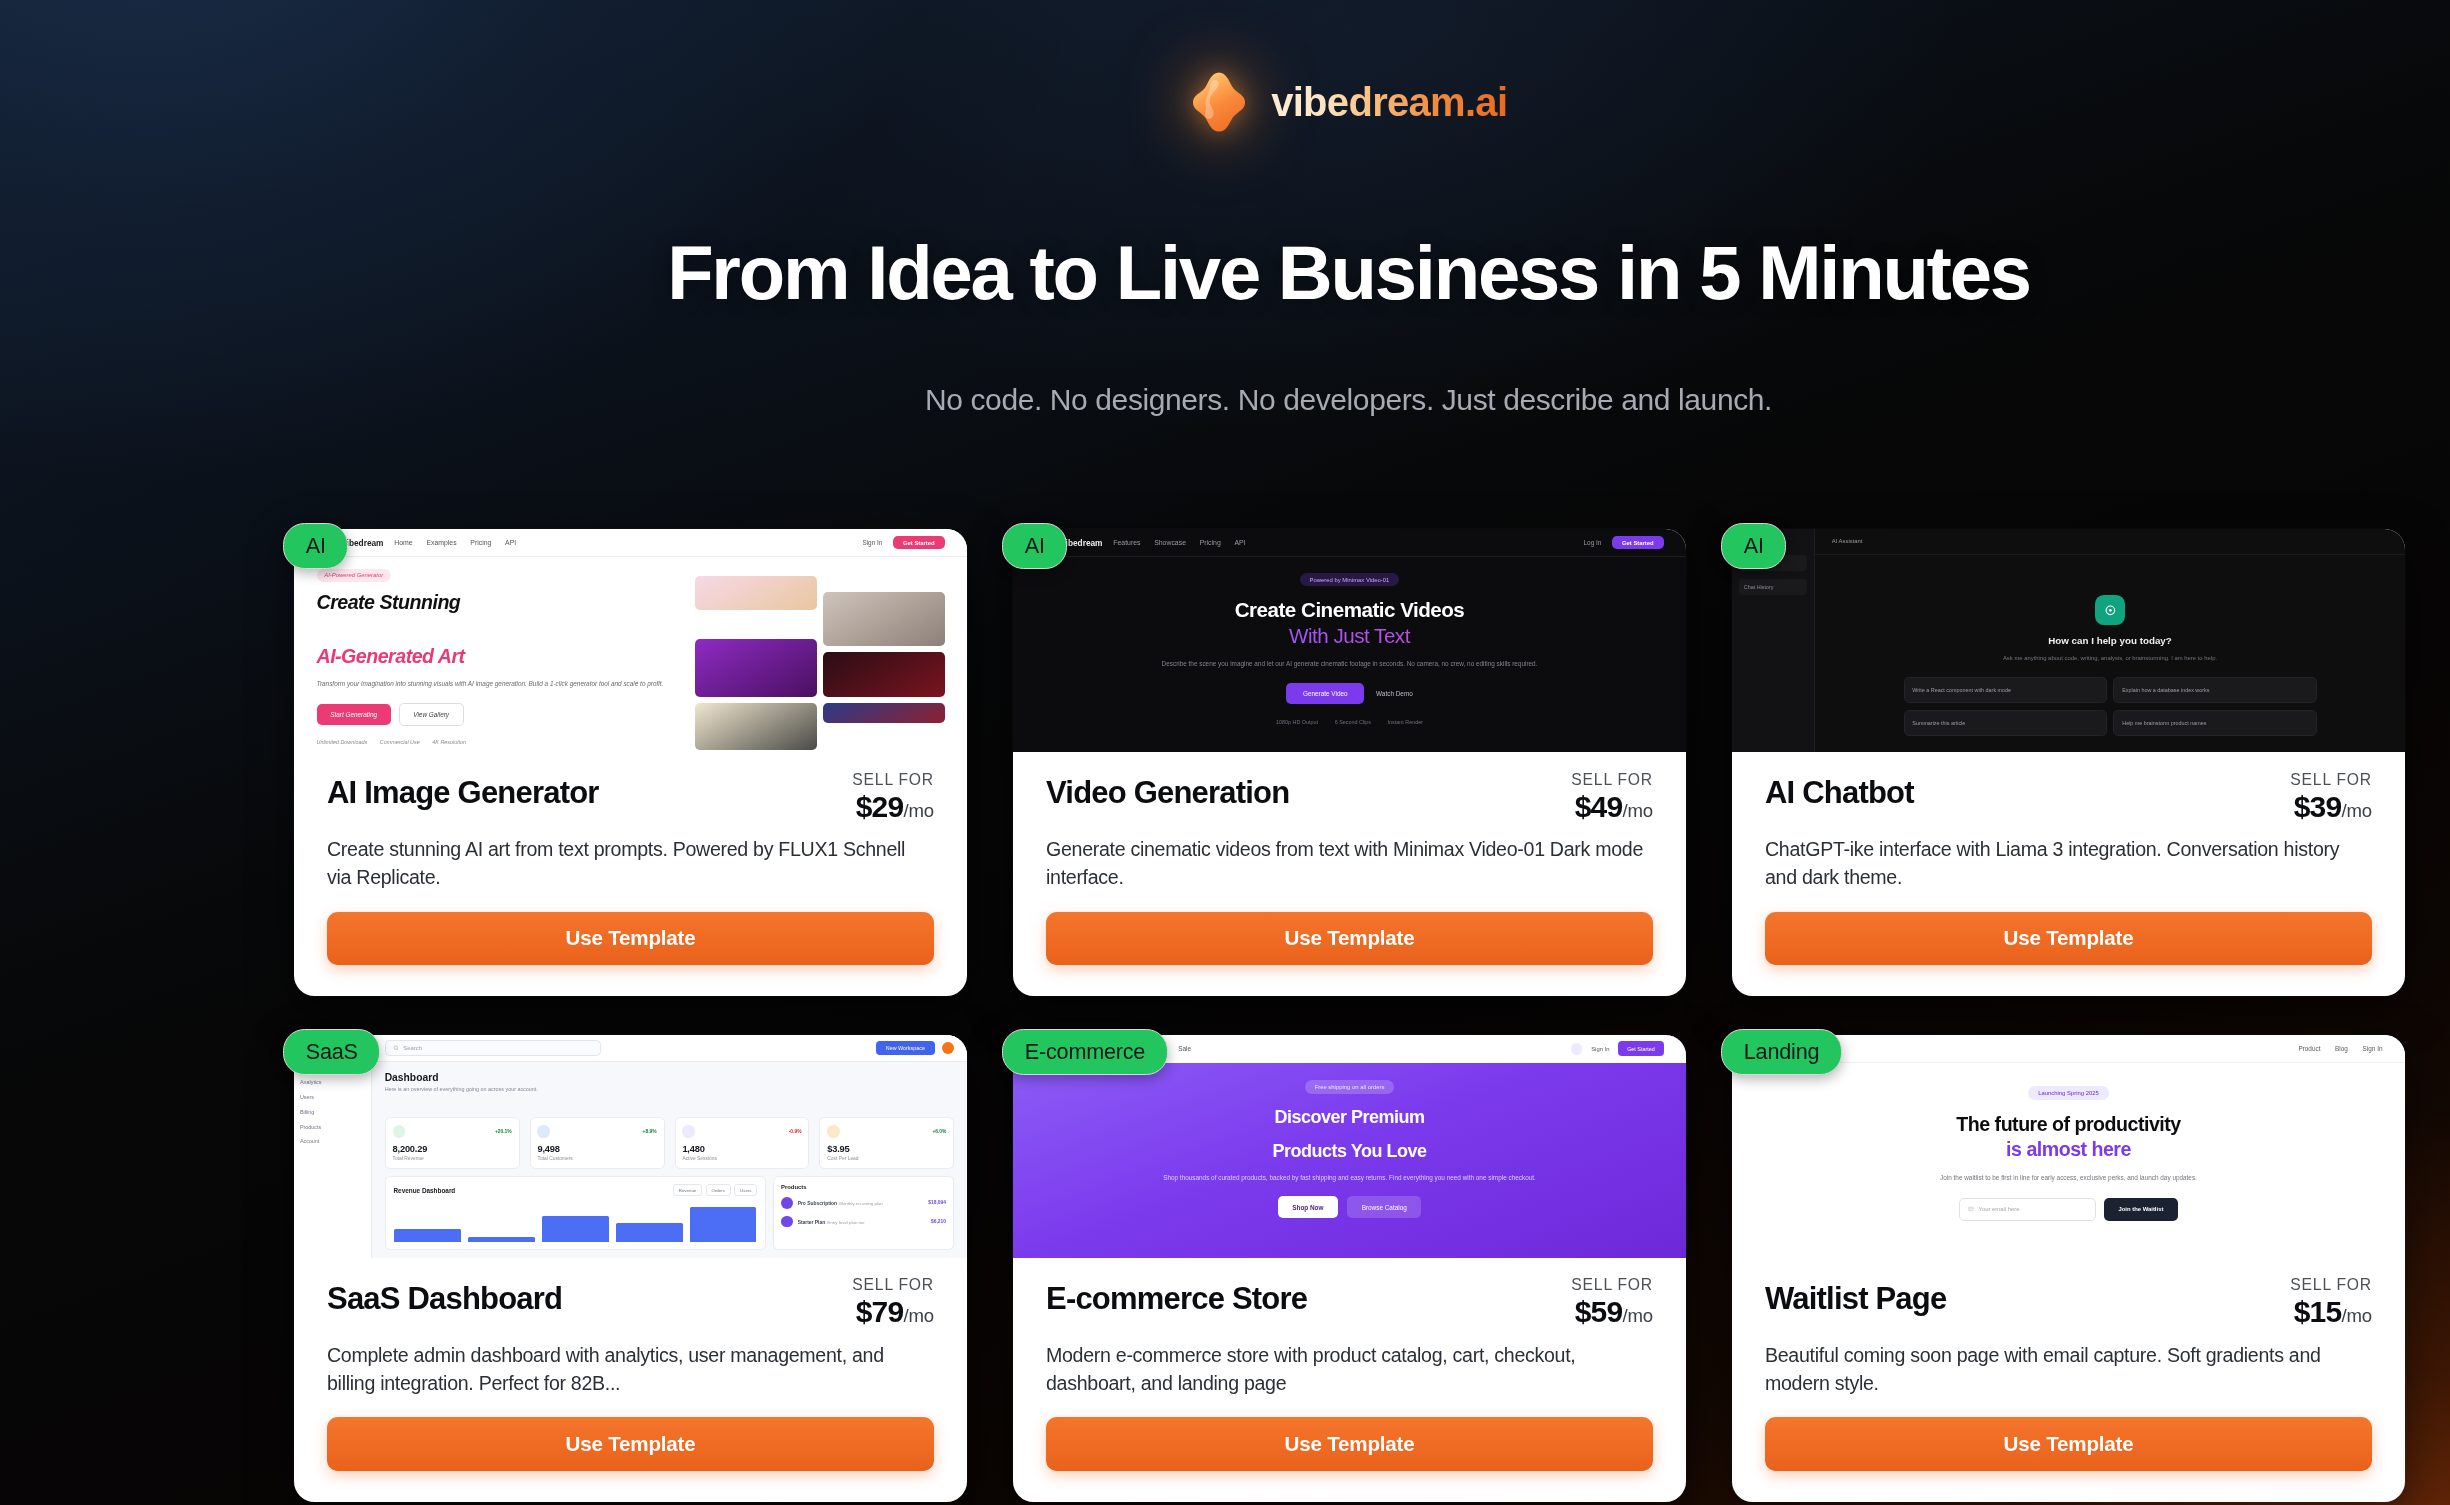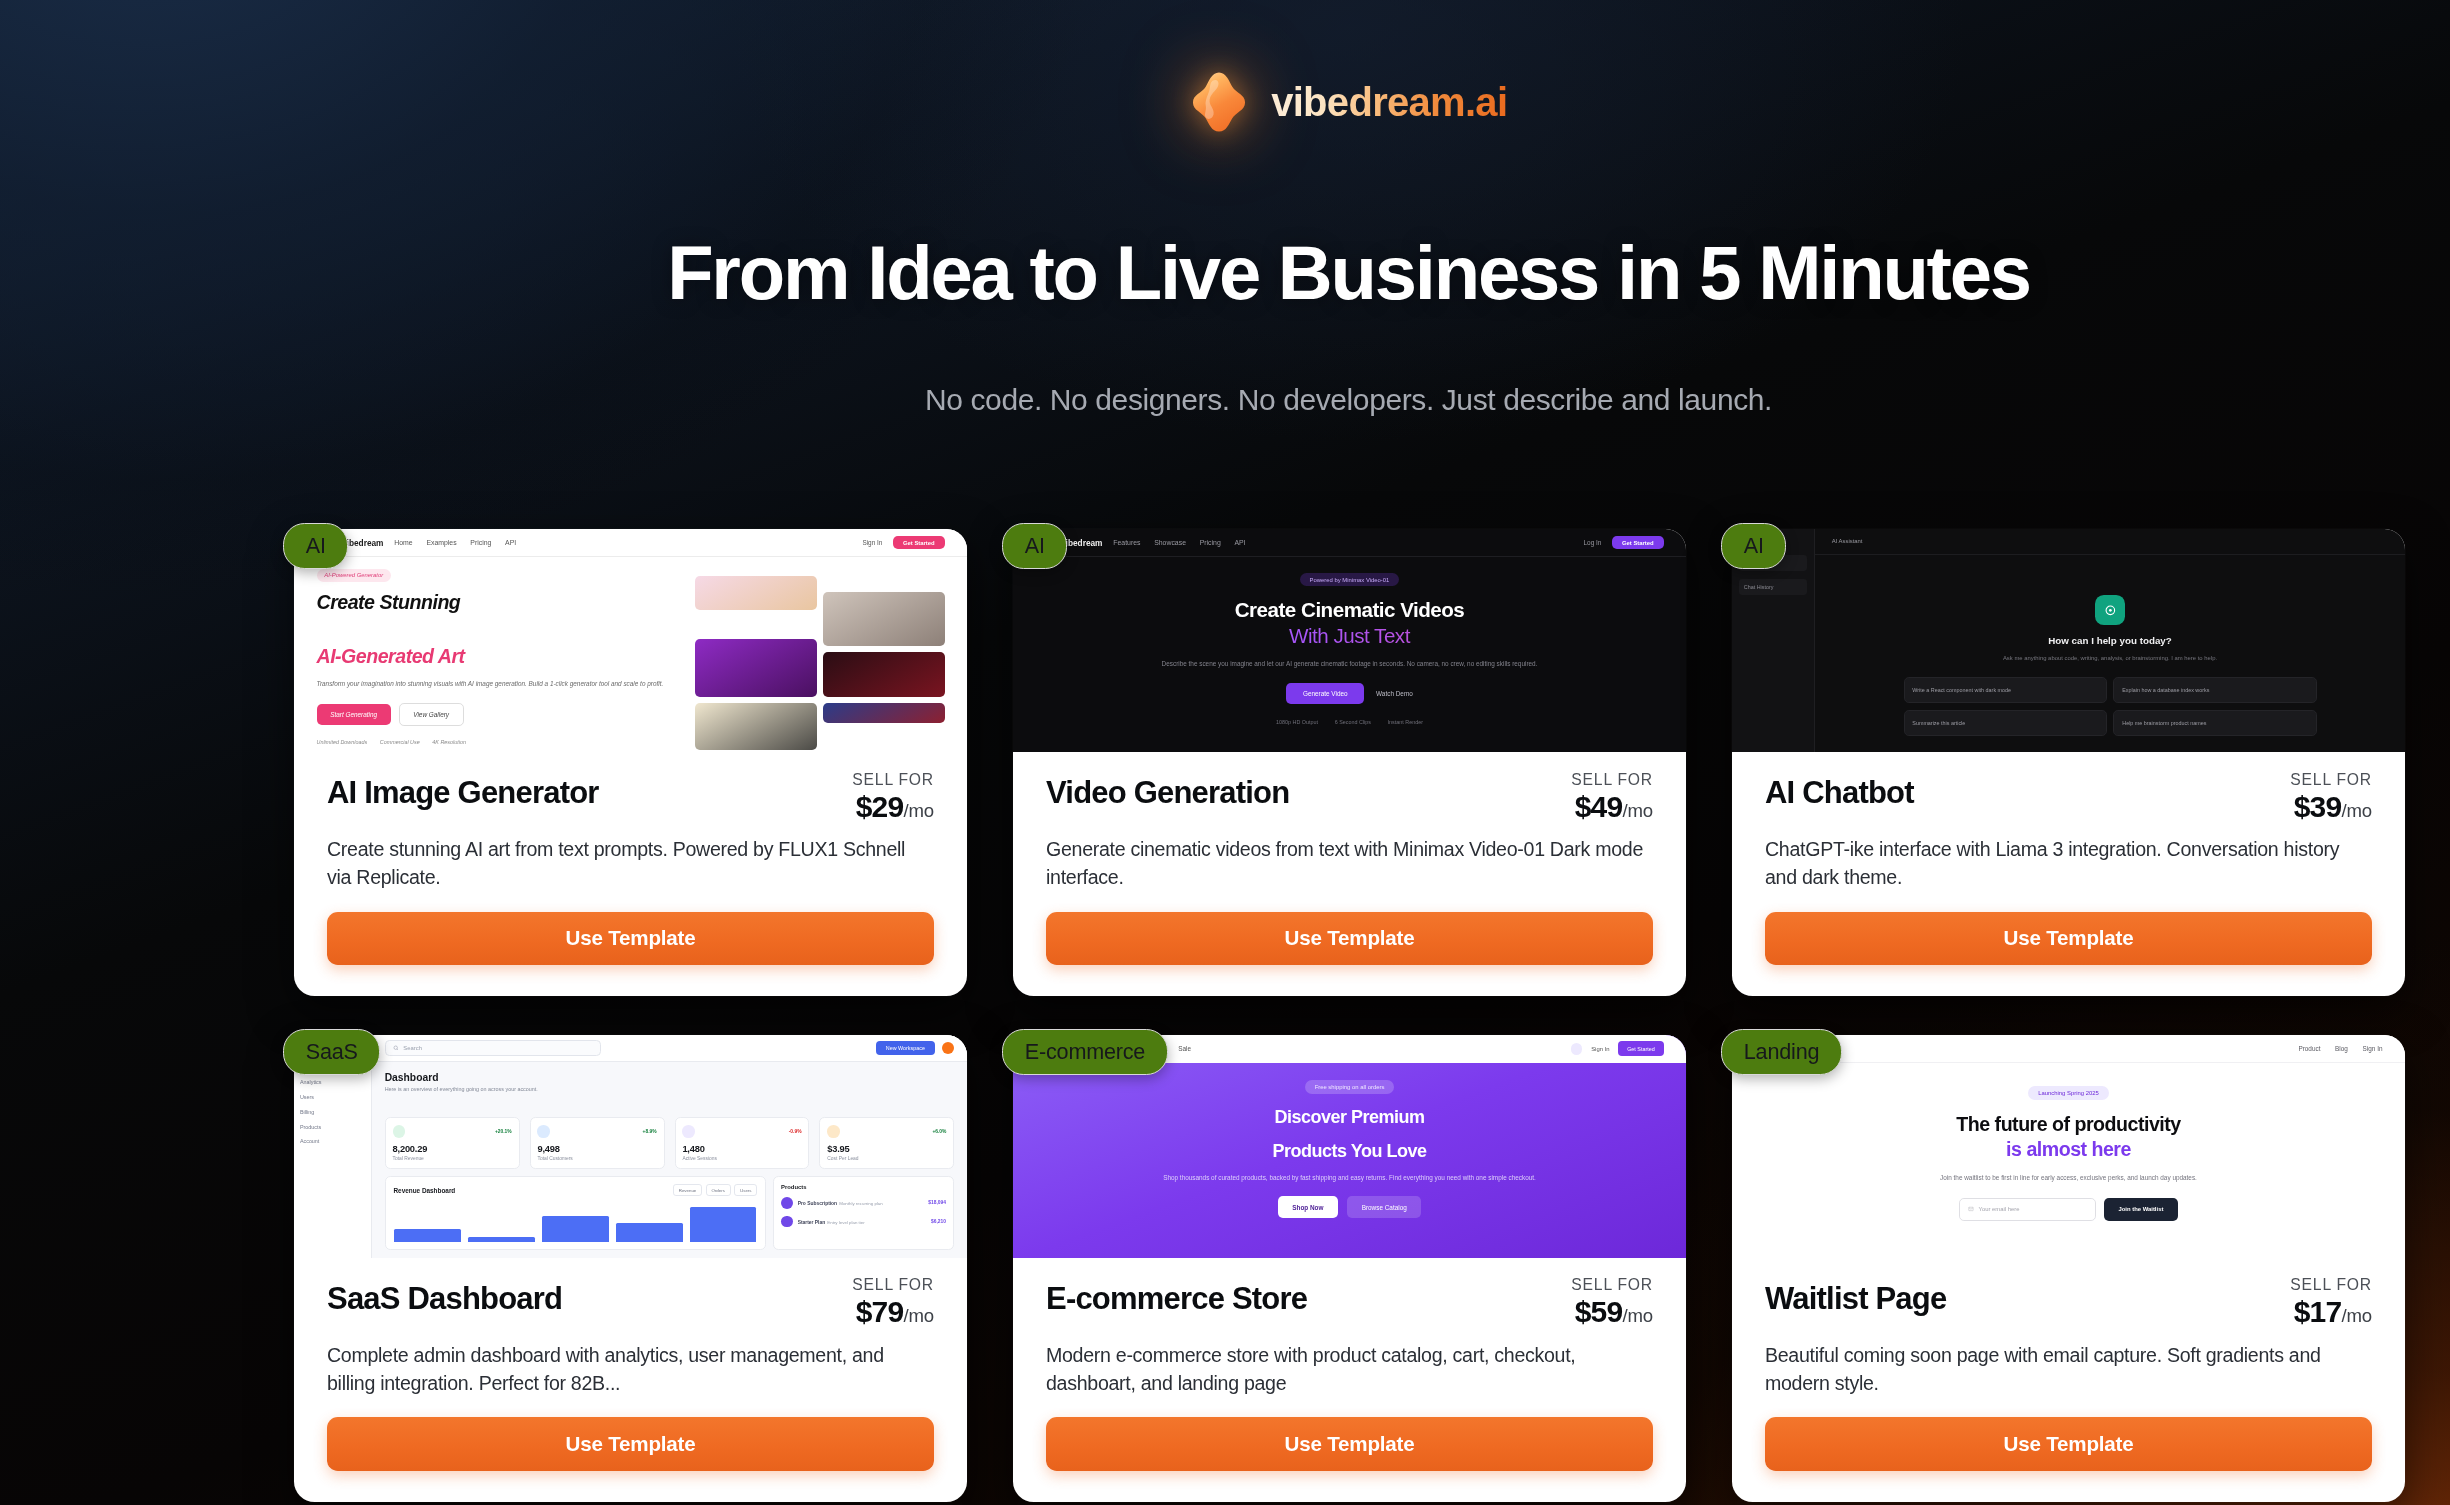--- a/index.html
+++ b/index.html
@@ -83,21 +83,21 @@
     height: 223px;
     border-radius: 20.6px 20.6px 0 0;
     overflow: hidden;
   }
   .card-body { padding: 17.6px 33px 31px 33px; }
 
   .badge {
     position: absolute;
     left: -10.8px; top: -5.9px;
     z-index: 9;
-    background: #4d7c0f;
+    background: #22c55e;
     border: 1px solid #d8d8d8;
     border-radius: 21.6px;
     padding: 8.8px 21.6px;
     font-size: 21.6px;
     font-weight: 500;
     color: #16181c;
     letter-spacing: -0.2px;
     box-shadow: 0 3.9px 12.7px rgba(0,0,0,0.3);
   }
 
@@ -660,21 +660,21 @@
             </div>
           </div>
         </div>
       </div>
       <div class="card-body">
         <div class="title-row">
           <div class="card-title">Waitlist Page</div>
           <div class="price-block">
             <div class="sell-for">SELL FOR</div>
             <div class="price">
-              <span>$17</span><span class="per">/mo</span>
+              <span>$15</span><span class="per">/mo</span>
             </div>
           </div>
         </div>
         <div class="card-desc">Beautiful coming soon page with email capture. Soft gradients and modern style.</div>
         <button class="use-btn">Use Template</button>
       </div>
     </div>
 
   </div>
 </div>

